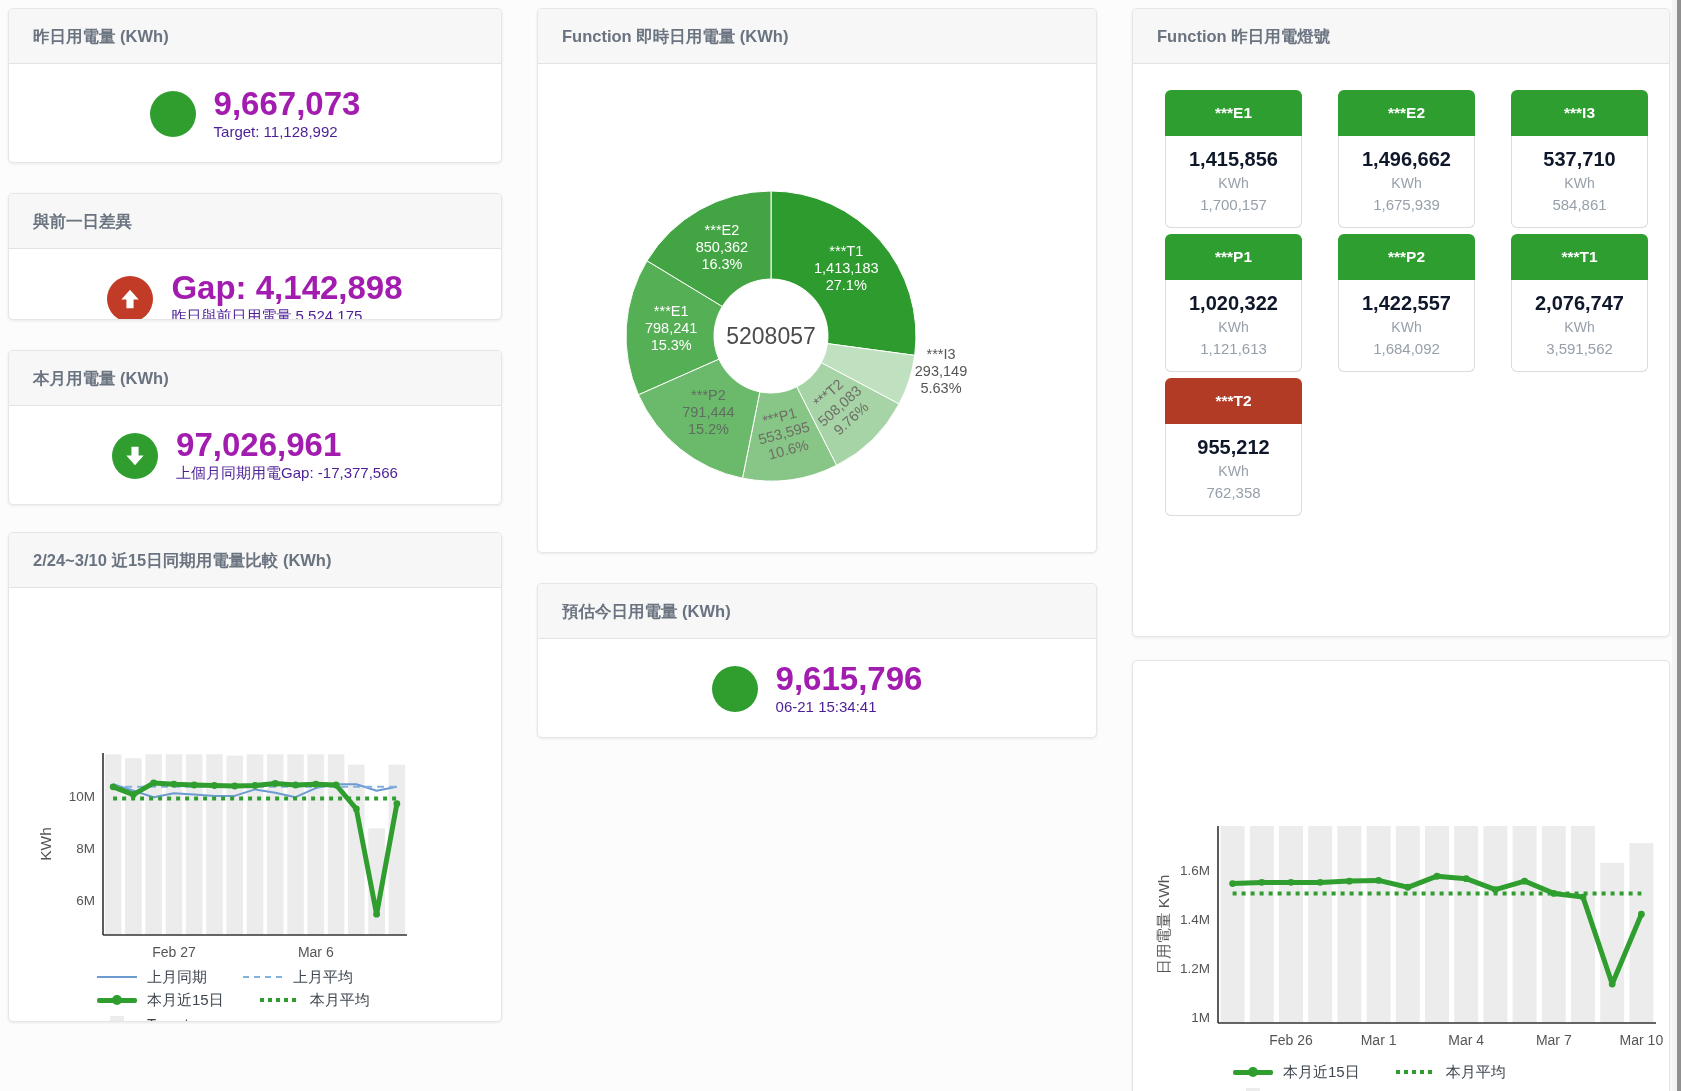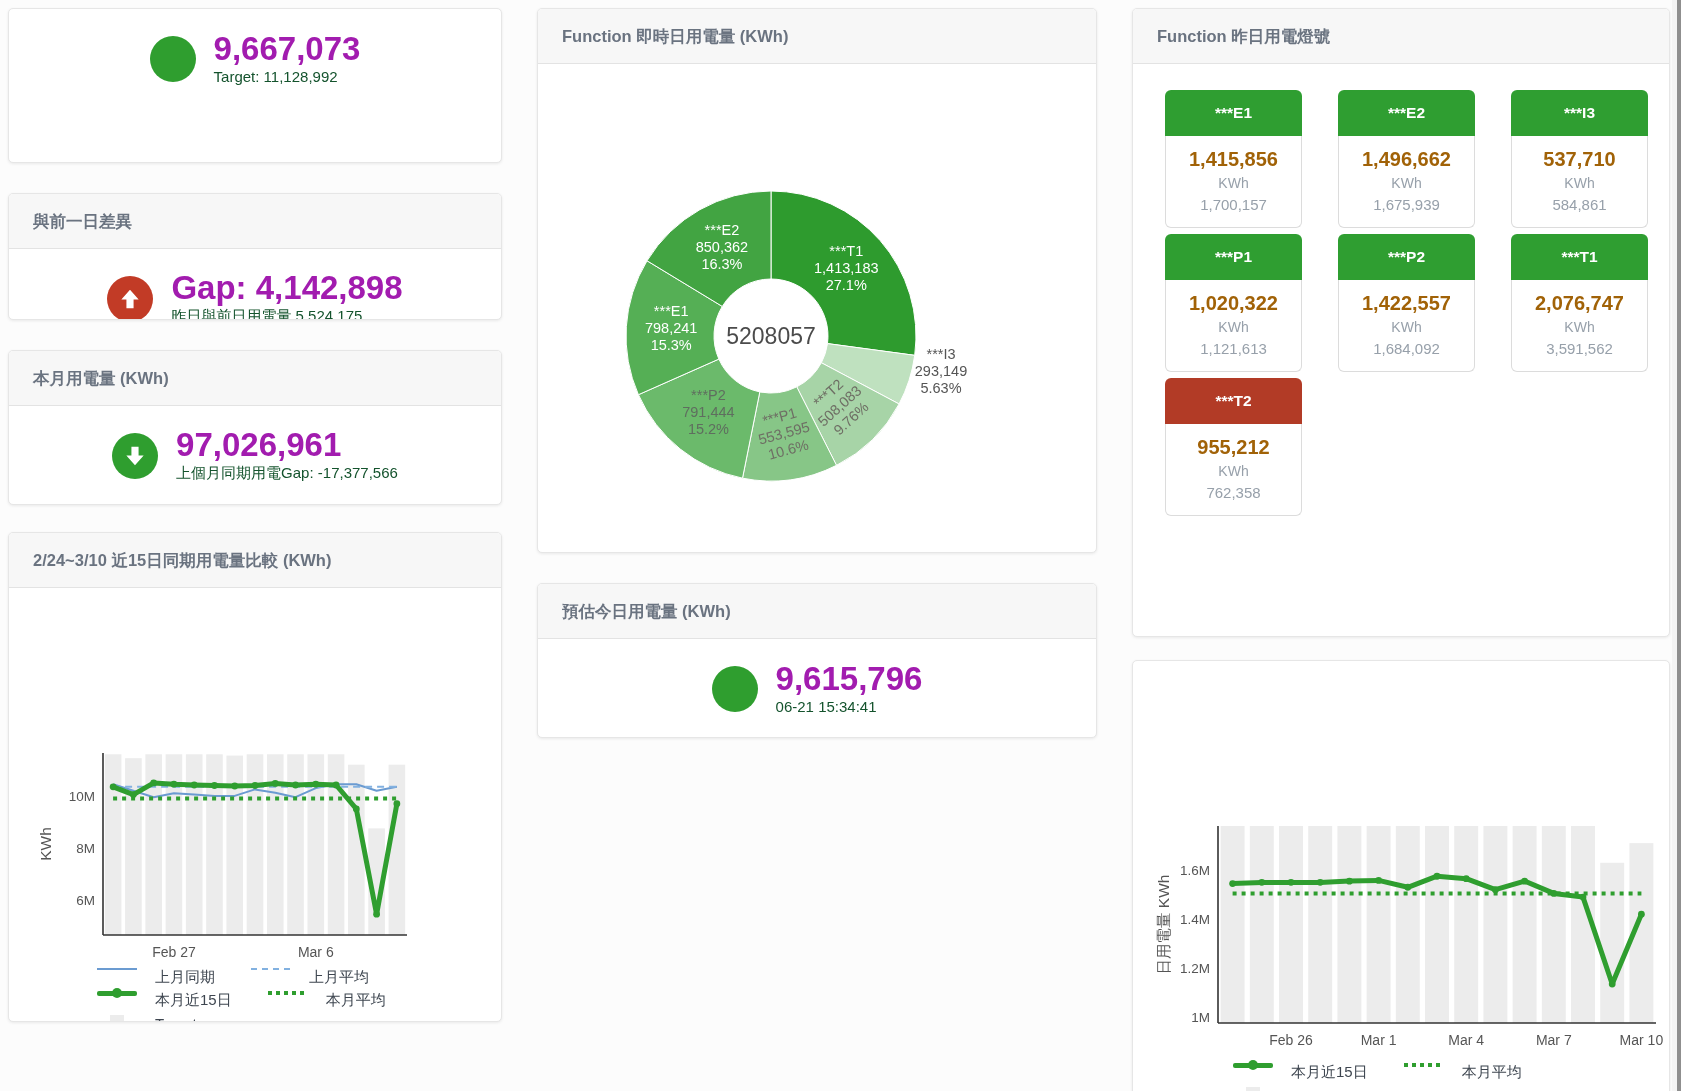--- a/index.html
+++ b/index.html
@@ -6,52 +6,53 @@
   body{width:1681px;height:1091px;background:#fcfcfc;font-family:"Liberation Sans","DejaVu Sans",sans-serif;position:relative;overflow:hidden;color:#37404a}
   .col{position:absolute;top:8px}
   .card{background:#fff;border:1px solid #e6e6e6;border-radius:5px;box-shadow:0 1px 3px rgba(0,0,0,.08);overflow:hidden;box-sizing:border-box}
   .card-header{background:#f7f7f7;border-bottom:1px solid #e3e3e3;padding:15px 24px;font-size:16.5px;font-weight:700;color:#6a7380;height:24px;line-height:24px;white-space:nowrap}
   .stat-body{height:100px;display:flex;align-items:center;justify-content:center;gap:18px}
   .circle{width:46px;height:46px;border-radius:50%;flex:none;display:flex;align-items:center;justify-content:center}
   .circle.green{background:#2f9e2f}
   .circle.red{background:#c23b26}
   .circle svg{width:26px;height:26px;display:block}
   .stat-value{font-size:33px;font-weight:700;color:#a21caf;line-height:32px}
-  .stat-sub{font-size:15px;color:#14532d;margin-top:3px}
+  .stat-sub{font-size:15px;color:#4c1d95;margin-top:3px}
   .lamp-body{padding:26px 0 0 32px}
   .lamp-grid{display:grid;grid-template-columns:repeat(3,137px);column-gap:36px;row-gap:6px}
   .tile{width:137px}
   .tile-head{height:46px;line-height:46px;text-align:center;color:#fff;font-weight:700;font-size:15.5px;border-radius:6px 6px 0 0}
   .tile-head.green{background:#2f9e31}
   .tile-head.red{background:#b23b26}
   .tile-body{border:1px solid #dcdcdc;border-top:none;border-radius:0 0 6px 6px;text-align:center;padding:9px 2px 11px;background:#fff}
-  .tile-value{font-size:20px;font-weight:700;color:#a16207;line-height:28px}
+  .tile-value{font-size:20px;font-weight:700;color:#0f172a;line-height:28px}
   .tile-unit{font-size:14px;color:#97a0aa;line-height:20px}
   .tile-target{font-size:15px;color:#97a0aa;line-height:23px}
   .chart-body{position:relative}
   .legend{font-size:15px;color:#3e4650}
   .legend-row{display:flex;align-items:center;gap:10px;height:22px;margin-bottom:1px}
-  .legend-item{display:flex;gap:18px;margin-right:26px}
+  .legend-item{display:flex;align-items:center;gap:10px;margin-right:26px}
   .sw{display:inline-block;width:40px;position:relative;flex:none}
   .sw.line-blue{height:2px;background:#6b9bd1}
   .sw.dash-blue{height:2px;background:repeating-linear-gradient(90deg,#82b1e0 0 6px,transparent 6px 11px)}
   .sw.line-green{height:5px;background:#2f9e2f;border-radius:2px}
   .sw.line-green::after{content:'';position:absolute;left:50%;top:50%;transform:translate(-50%,-50%);width:10px;height:10px;border-radius:50%;background:#2f9e2f}
   .sw.dot-green{height:4px;background:repeating-linear-gradient(90deg,#2f9e2f 0 4px,transparent 4px 8px)}
   .sw.sq{width:14px;height:14px;background:#ececec;margin:0 13px}
   .scroll-track{position:absolute;right:0;top:0;width:9px;height:1091px;background:#f4f4f4}
   .scroll-thumb{position:absolute;right:0;top:0;width:4px;height:1091px;background:#8f8f8f}
   svg text{font-family:"Liberation Sans","DejaVu Sans",sans-serif}
 </style>
 </head>
 <body>
 
 <div class="col" style="left:8px;width:494px">
 
   <div class="card" style="height:155px;margin-bottom:30px">
+    <div class="card-header">昨日用電量 (KWh)</div>
     <div class="stat-body">
       <span class="circle green"></span>
       <div>
         <div class="stat-value">9,667,073</div>
         <div class="stat-sub">Target: 11,128,992</div>
       </div>
     </div>
   </div>
 
   <div class="card" style="height:127px;margin-bottom:30px">

